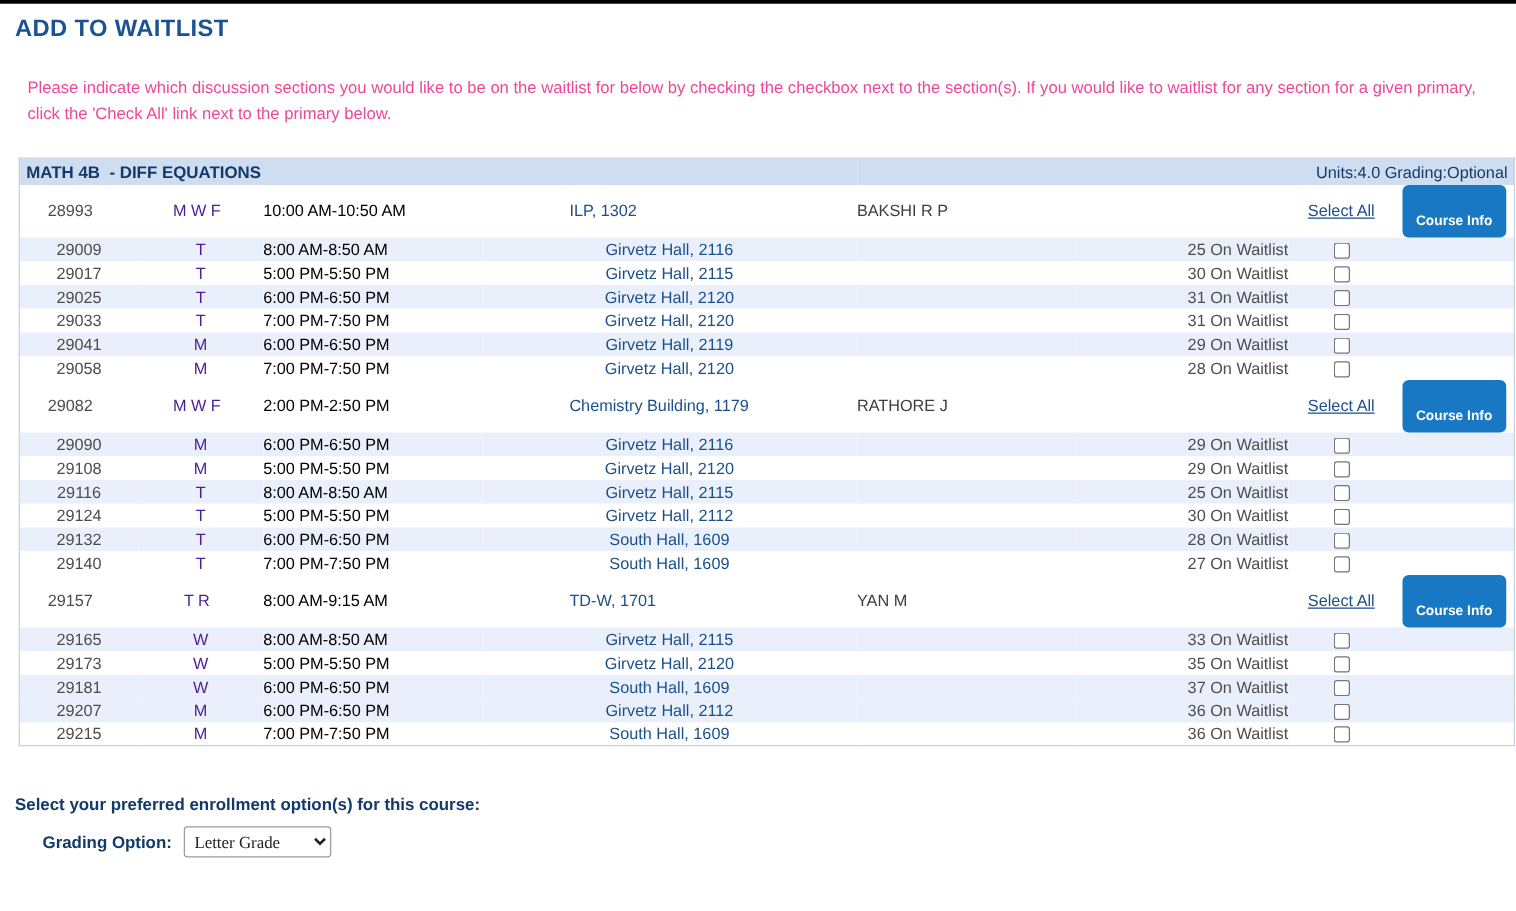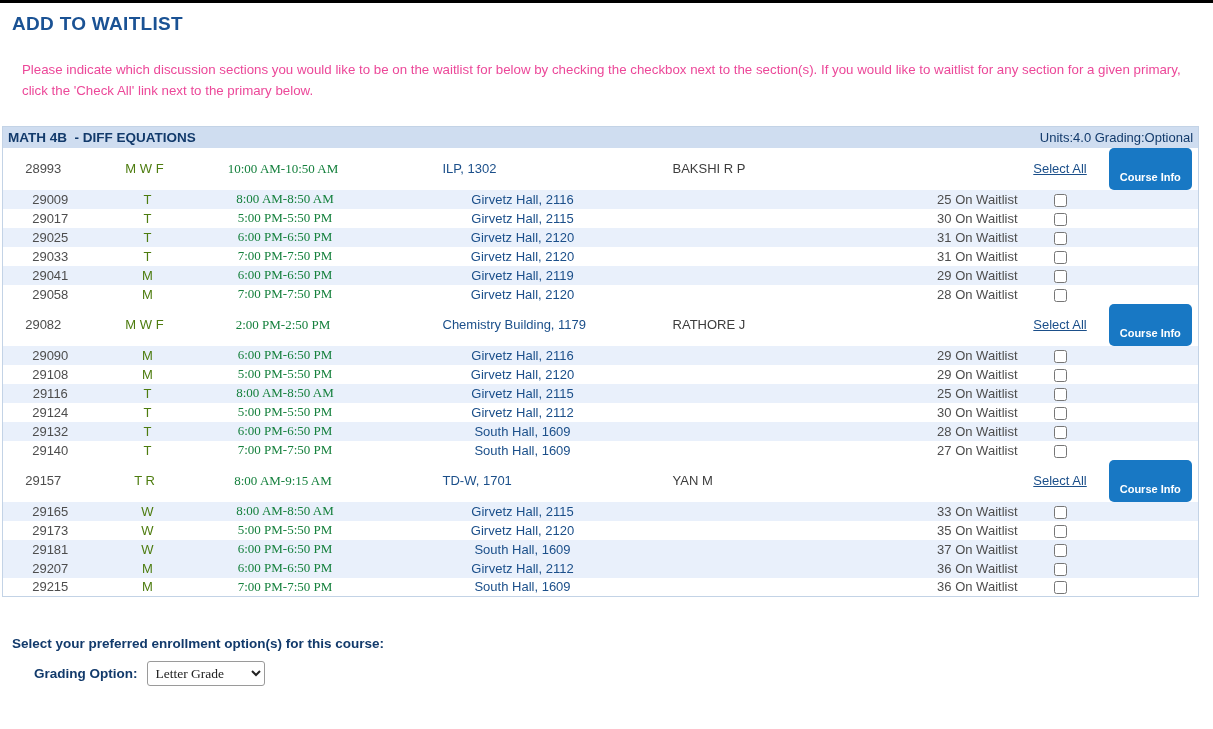--- a/index.html
+++ b/index.html
@@ -33,21 +33,21 @@
   .intro {
     margin: 24px 12px 0 22px;
     font-size: 13.3px;
     line-height: 21px;
     color: #ec4899;
     width: 1180px;
   }
 
   
   .course-table {
-    margin: 25px 0 0 2px;
+    margin: 25px 0 0 15px;
     width: 1196px;
     border: 1px solid #c3d3e6;
     border-collapse: collapse;
     background: #ffffff;
     table-layout: fixed;
   }
   .course-table td {
     padding: 0;
     vertical-align: middle;
   }
@@ -79,22 +79,22 @@
     background: #ffffff;
   }
   .row.alt {
     background: #e9f0fb;
   }
   .row.plain {
     background: #ffffff;
   }
 
   .c-enroll   { width: 95px;  text-align: center; color: #4d4d4d; font-size: 13px; }
-  .c-days     { width: 100px; text-align: center; color: #4d7c0f; font-size: 13px; }
-  .c-time     { width: 175px; text-align: center; color: #15803d; font-size: 13px; font-family: Liberation Serif, serif; }
+  .c-days     { width: 100px; text-align: center; color: #4c1d95; font-size: 13px; }
+  .c-time     { width: 175px; color: #000000; font-size: 13px; }
   .c-loc      { width: 300px; text-align: center; font-size: 13px; }
   .c-instr    { width: 175px; text-align: left;   color: #3d3d3d; font-size: 13px; padding-left: 4px;}
   .c-wait     { width: 170px; text-align: right;  color: #4d4d4d; font-size: 13px; padding-right: 42px;}
   .c-check    { width: 85px;  text-align: center; }
   .c-info     { width: 96px;  text-align: center; }
 
   .row.primary .c-enroll { text-align: center; padding-right: 14px; }
   .row.primary .c-days   { padding-right: 6px; }
   .row.primary .c-time   { padding-right: 4px; }
   .row.primary .c-loc    { text-align: left; padding-left: 70px; }

